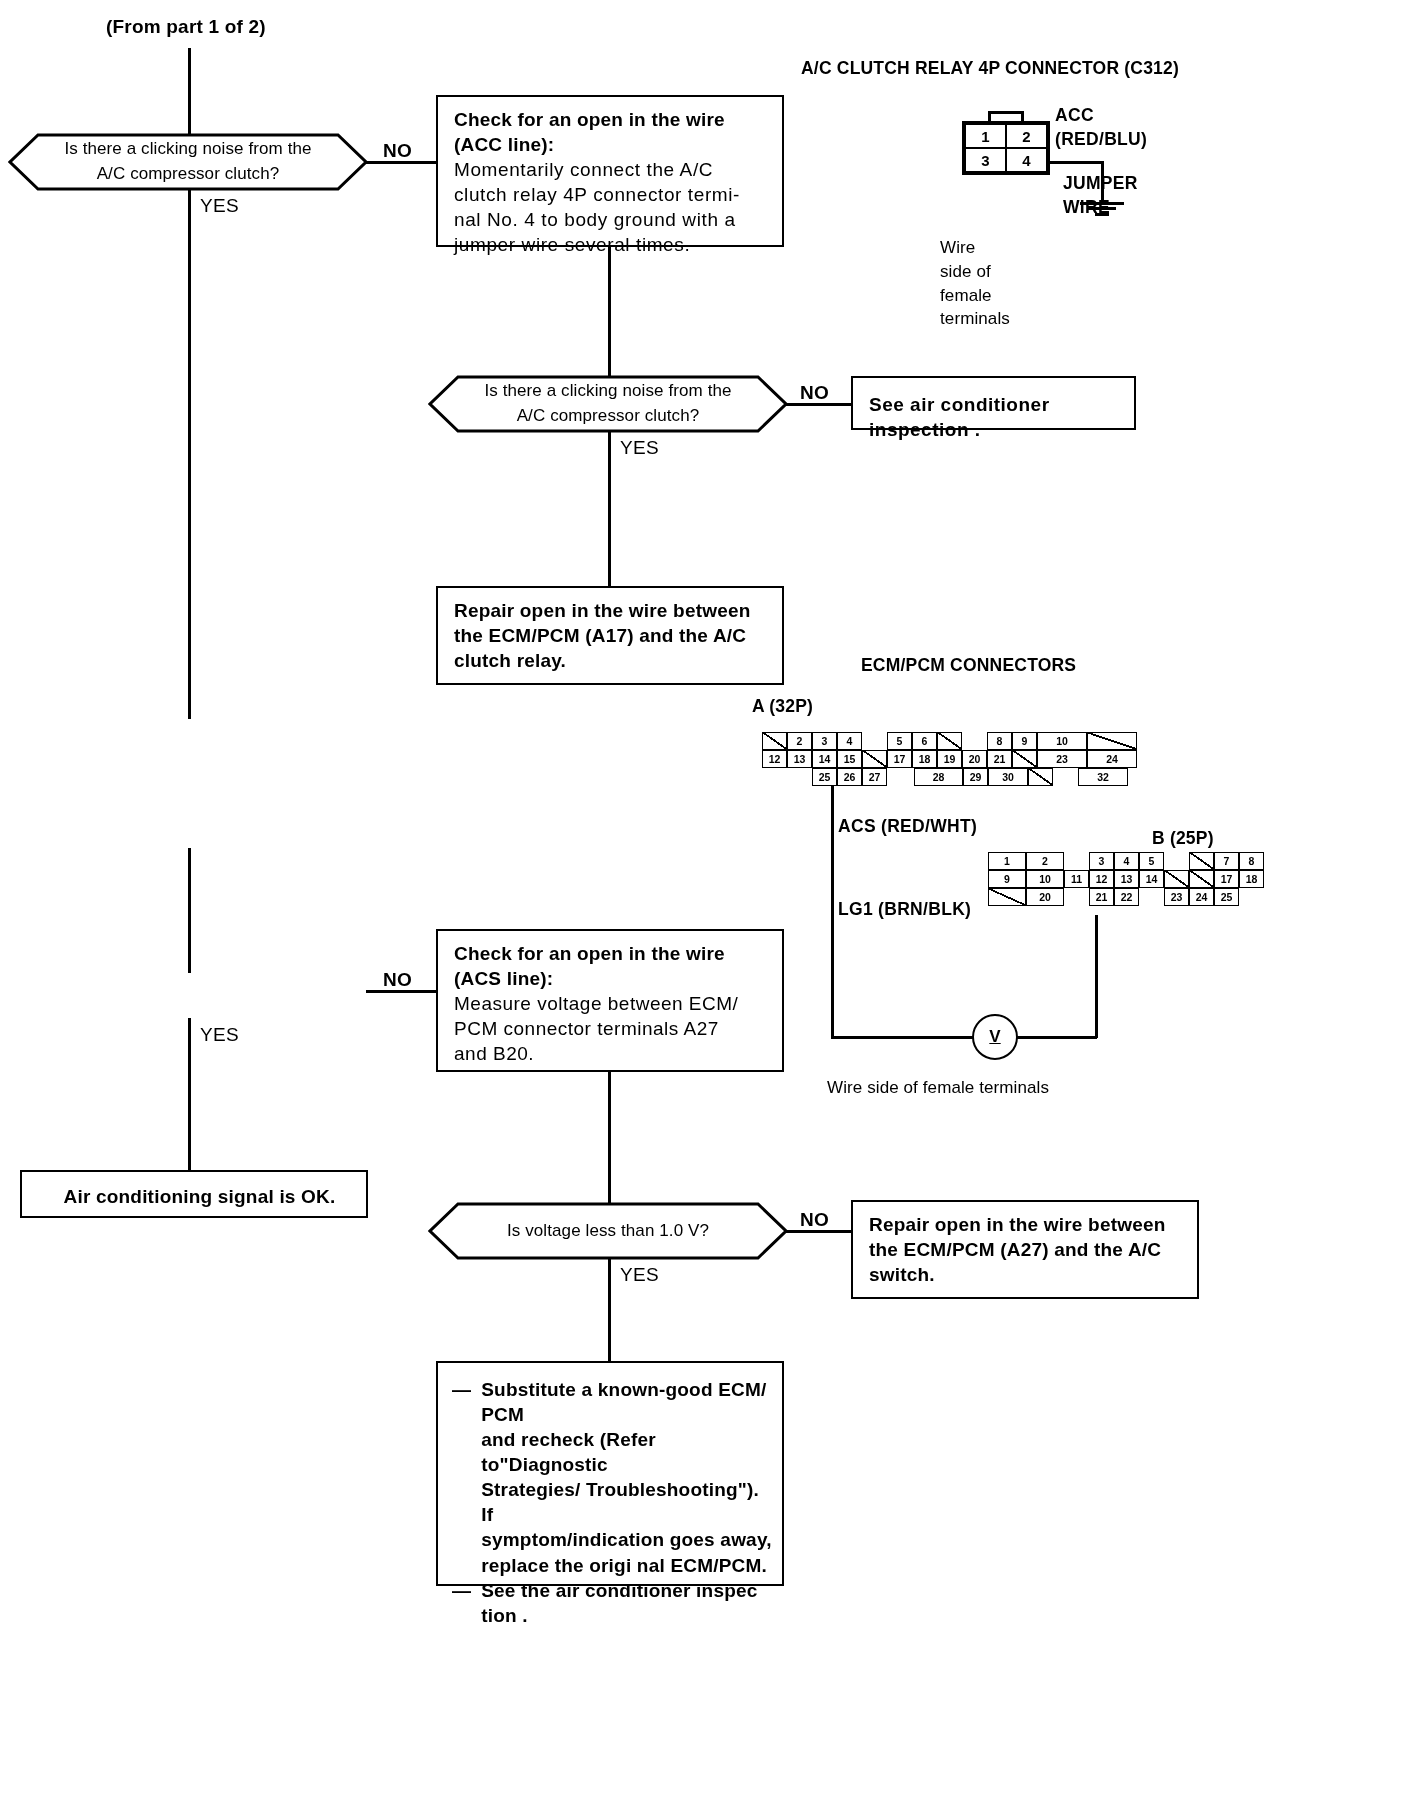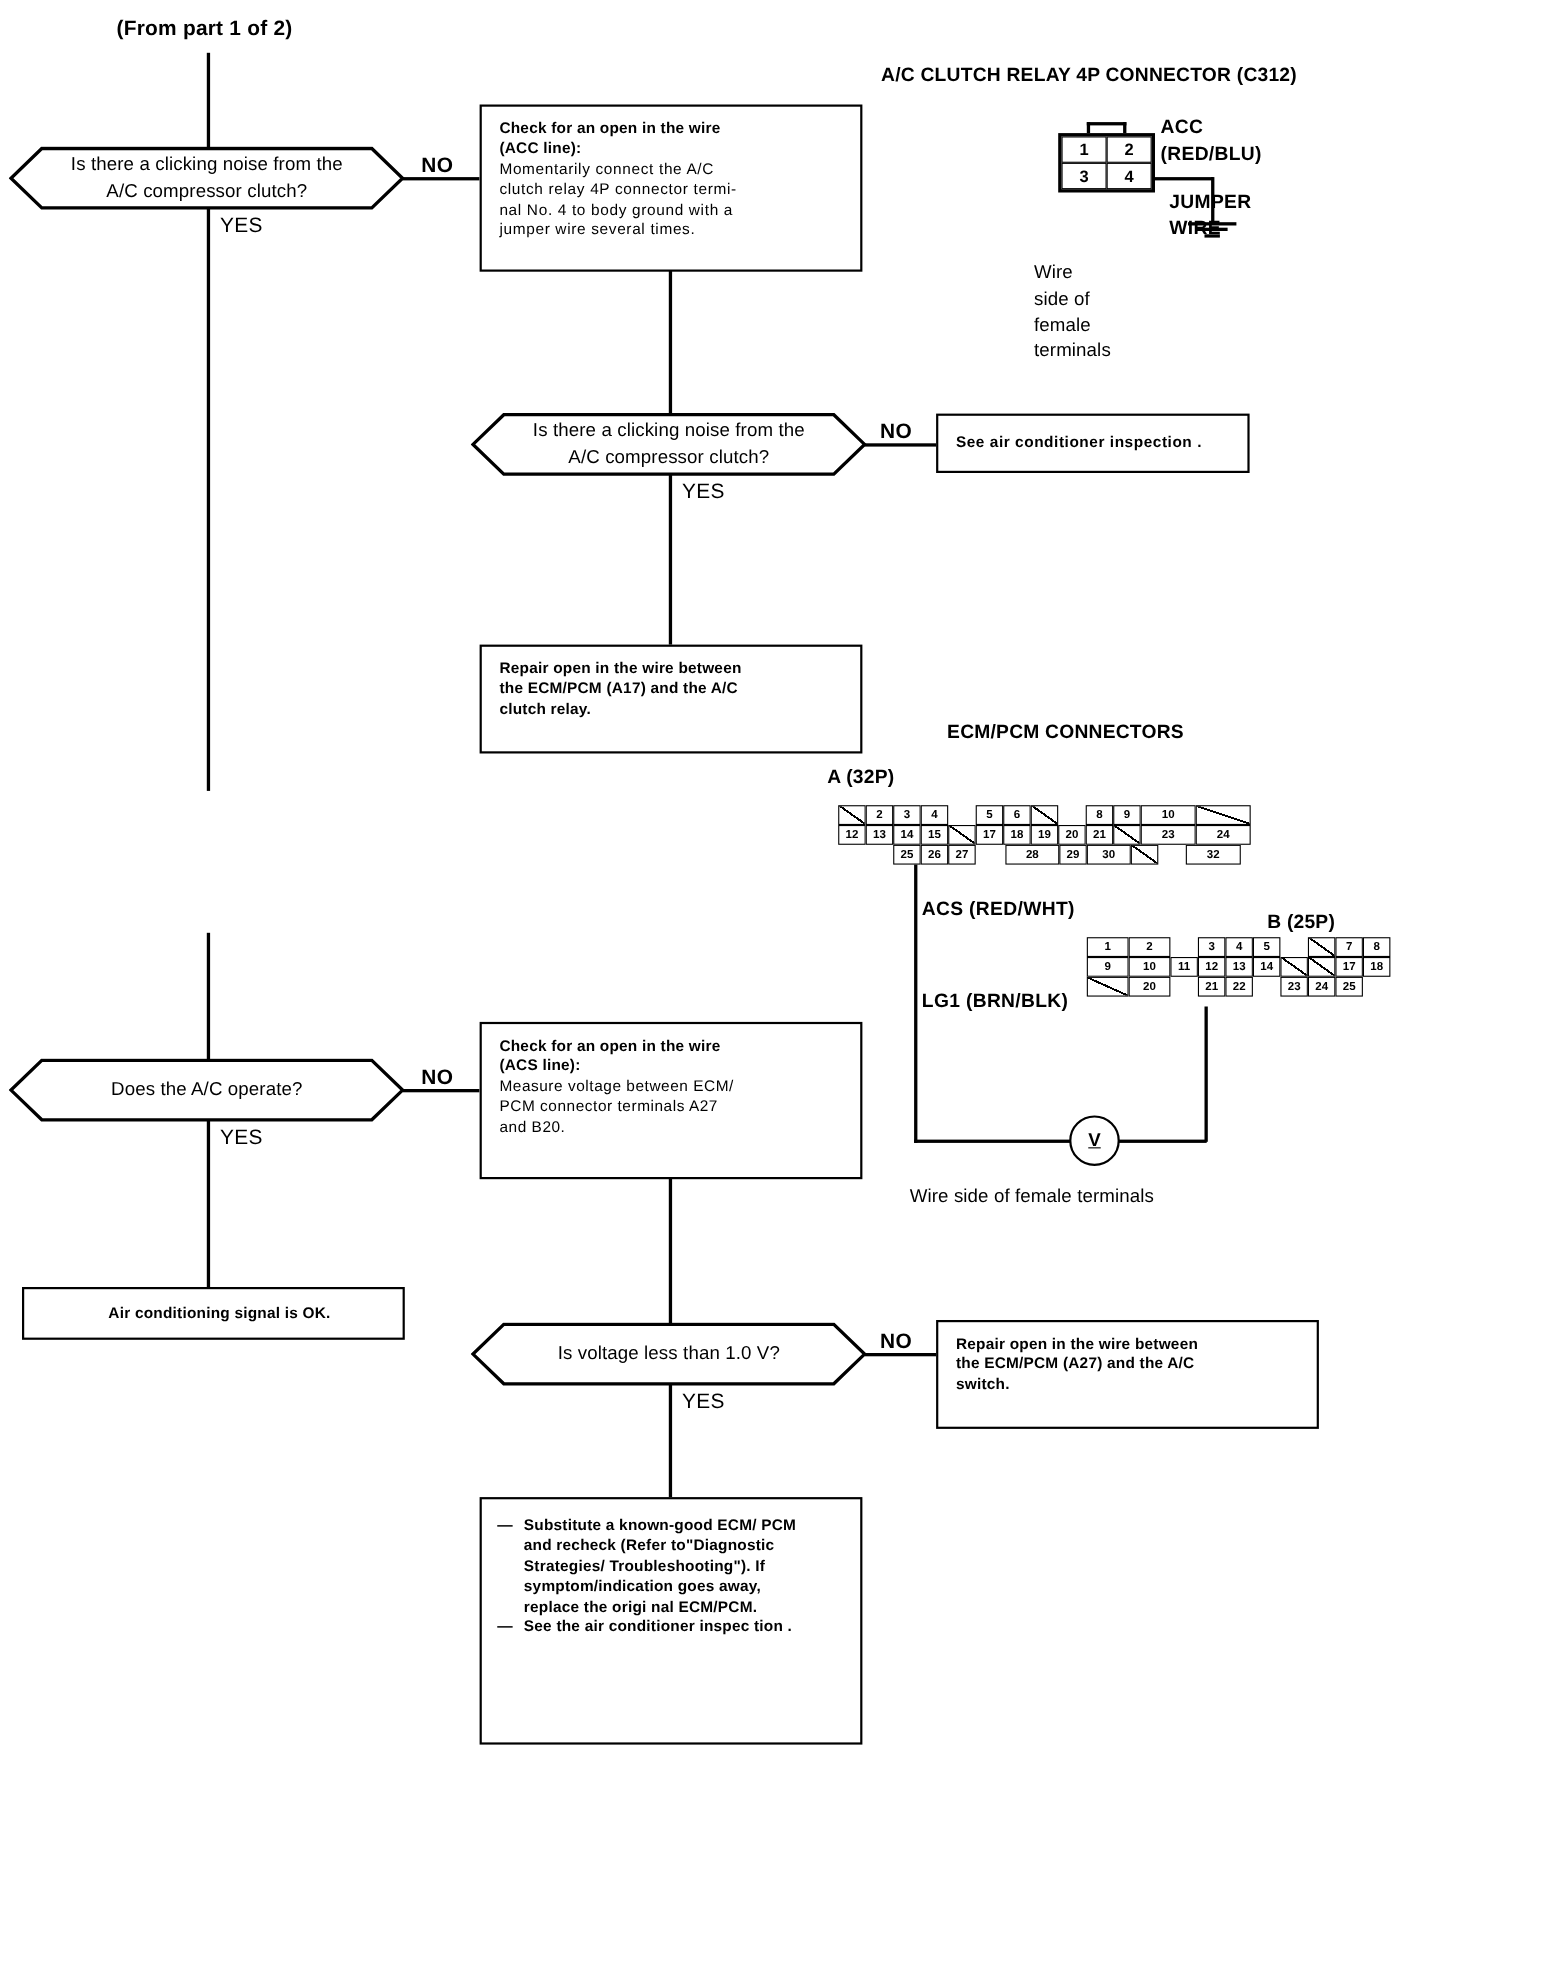--- a/index.html
+++ b/index.html
@@ -14,21 +14,21 @@
     overflow:hidden;
     background:#ffffff;
   }
   
   .box{
     position:absolute;
     border:2.5px solid #000;
     background:#fff;
     box-sizing:border-box;
     font-weight:bold;
-    font-size:14px;
+    font-size:19px;
     line-height:1.32;
     letter-spacing:.2px;
   }
   .box .inner{padding:10px 12px 8px 16px;}
   .plain{font-weight:normal;}
   .hex{
     position:absolute;
     box-sizing:border-box;
   }
   .hex svg{display:block;width:100%;height:100%;}
@@ -334,26 +334,20 @@
     <span>V</span>
   </div>
 
   <div class="lbl b" style="left:838px;top:816px;font-size:17.5px;">ACS (RED/WHT)</div>
   <div class="lbl b" style="left:838px;top:899px;font-size:17.5px;">LG1 (BRN/BLK)</div>
   <div class="caption" style="left:827px;top:1076px;">Wire side of female terminals</div>
 
 
   <div class="line vline" style="left:188px;top:848px;height:125px;"></div>
 
-  <div class="hex" style="left:8px;top:962px;width:360px;height:58px;">
-    <svg viewBox="0 0 360 58" preserveAspectRatio="none">
-      <polygon points="30,2 330,2 358,29 330,56 30,56 2,29" fill="#fff" stroke="#000" stroke-width="3"></polygon>
-    </svg>
-    <div class="htext">Does the A/C operate?</div>
-  </div>
   <div class="line hline" style="left:366px;top:990px;width:70px;"></div>
   <div class="lbl" style="left:383px;top:969px;font-size:19px;font-weight:bold;">NO</div>
   <div class="line vline" style="left:188px;top:1018px;height:155px;"></div>
   <div class="lbl" style="left:200px;top:1024px;font-size:19px;">YES</div>
 
   <div class="box" style="left:436px;top:929px;width:348px;height:143px;">
     <div class="inner">
       <div style="white-space:pre-line;">Check for an open in the wire
 (ACS line):</div>
       <div class="plain" style="white-space:pre-line;letter-spacing:.5px;">Measure voltage between ECM/

